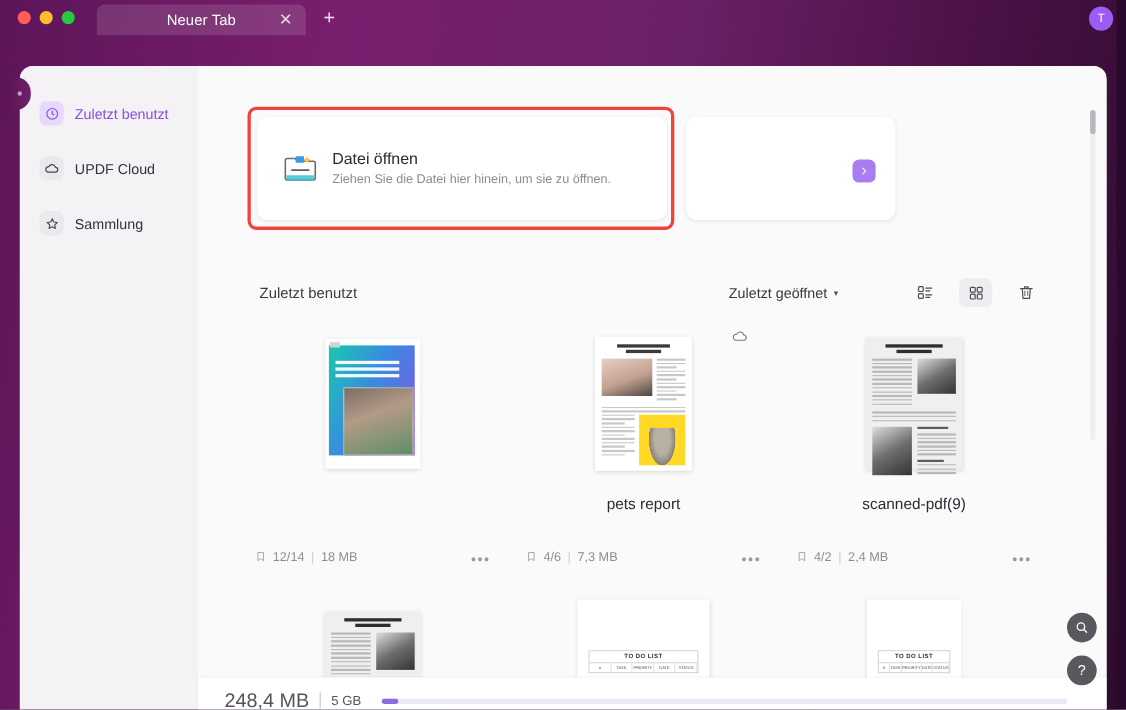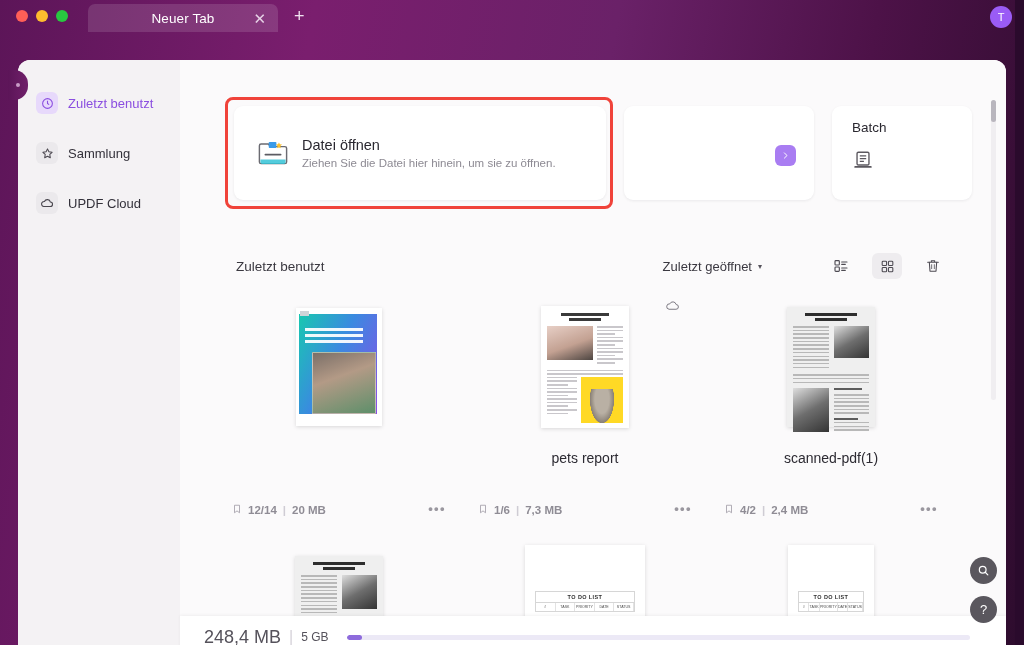--- a/index.html
+++ b/index.html
@@ -184,22 +184,22 @@
     position: relative;
   }
   .cloud-badge { position: absolute; right: 12px; top: 2px; }
   .tile-name {
     margin-top: 12px; text-align: center;
     font-size: 14px; color: #2c2a32; line-height: 1.28;
     max-width: 190px;
   }
   .tile-meta {
     position: absolute; left: 14px; right: 14px; bottom: 13px;
-    display: flex; align-items: flex-end; gap: 6px;
-    font-size: 11.5px; color: #8f8c95; font-weight: bold;
+    display: flex; align-items: flex-start; gap: 6px;
+    font-size: 11.5px; color: #8f8c95;
   }
   .tile-meta .sep { color: #cfccd4; }
   .tile-dots { margin-left: auto; color: #9a979f; letter-spacing: 1.4px; font-size: 13px; cursor: pointer; }
 
   
   .th { box-shadow: 0 1px 4px rgba(0,0,0,.14); background:#fff; }
 
   .th-banks { width: 86px; height: 118px; position: relative; }
   .th-banks .page { position:absolute; inset:0; background:#fff; }
   .th-banks .grad {
@@ -314,34 +314,34 @@
           <svg width="13" height="13" viewBox="0 0 24 24" fill="none" stroke="#8b4fe0" stroke-width="2">
             <circle cx="12" cy="12" r="9"></circle>
               <path d="M12 7v5l3 2"></path>
           </svg>
         </span>
         <span class="side-label">Zuletzt benutzt</span>
       </div>
 
       <div class="side-item">
         <span class="side-icon">
+          <svg width="14" height="14" viewBox="0 0 24 24" fill="none" stroke="#4a474f" stroke-width="1.9" stroke-linejoin="round">
+            <path d="M6.5 18h11a3.8 3.8 0 0 0 .3-7.6A5.4 5.4 0 0 0 7.6 9.4 3.9 3.9 0 0 0 6.5 18z"></path>
+          </svg>
+        </span>
+        <span class="side-label">UPDF Cloud</span>
+      </div>
+
+      <div class="side-item">
+        <span class="side-icon">
           <svg width="13" height="13" viewBox="0 0 24 24" fill="none" stroke="#4a474f" stroke-width="1.9" stroke-linejoin="round">
             <path d="M12 3.5l2.6 5.4 5.9.8-4.3 4.1 1 5.9L12 17l-5.2 2.7 1-5.9-4.3-4.1 5.9-.8z"></path>
           </svg>
         </span>
         <span class="side-label">Sammlung</span>
-      </div>
-
-      <div class="side-item">
-        <span class="side-icon">
-          <svg width="14" height="14" viewBox="0 0 24 24" fill="none" stroke="#4a474f" stroke-width="1.9" stroke-linejoin="round">
-            <path d="M6.5 18h11a3.8 3.8 0 0 0 .3-7.6A5.4 5.4 0 0 0 7.6 9.4 3.9 3.9 0 0 0 6.5 18z"></path>
-          </svg>
-        </span>
-        <span class="side-label">UPDF Cloud</span>
       </div>
     </div>
 
     <div class="main">
 
       <div class="cards">
 
         <div class="card card-open">
           <div class="hl"></div>
           <span class="open-icon">
@@ -368,30 +368,20 @@
         </div>
 
         <div class="card card-mid">
           <div class="next-btn">
             <svg width="9" height="9" viewBox="0 0 24 24" fill="none" stroke="#ffffff" stroke-width="2.6" stroke-linecap="round" stroke-linejoin="round">
                 <path d="M9 5l7 7-7 7"></path>
               </svg>
           </div>
         </div>
 
-        <div class="card card-batch">
-          <div class="batch-title">Batch</div>
-          <div class="batch-icon">
-            <svg width="22" height="22" viewBox="0 0 24 24" fill="none" stroke="#5b585f" stroke-width="1.5">
-              <rect x="5.5" y="3.5" width="13" height="14" rx="1.5"></rect>
-              <path d="M8.5 7.5h7M8.5 10.5h7M8.5 13.5h4.5" stroke-width="1.3"></path>
-              <path d="M3.5 19.5h17" stroke-width="2.1" stroke-linecap="round"></path>
-            </svg>
-          </div>
-        </div>
       </div>
 
       <div class="recent-bar">
         <div class="recent-title">Zuletzt benutzt</div>
         <div class="recent-right">
 
           <div class="sort-sel">
             <span>Zuletzt geöffnet</span>
             <span class="caret">▾</span>
           </div>
@@ -437,21 +427,21 @@
               </div>
             </div>
             <div class="tile-meta">
               <span>
                 <svg width="10" height="10" viewBox="0 0 24 24" fill="none" stroke="#a19ea7" stroke-width="2">
                   <path d="M6 3h12v18l-6-4.5L6 21z"></path>
                   </svg>
               </span>
               <span>12/14</span>
               <span class="sep">|</span>
-              <span>20 MB</span>
+              <span>18 MB</span>
               <span class="tile-dots">•••</span>
             </div>
           </div>
 
           <div class="tile">
             <div class="thumb-box">
               <span class="cloud-badge">
                 <svg width="15" height="15" viewBox="0 0 24 24" fill="none" stroke="#7c7982" stroke-width="1.6" stroke-linejoin="round">
                   <path d="M6.5 18h11a3.8 3.8 0 0 0 .3-7.6A5.4 5.4 0 0 0 7.6 9.4 3.9 3.9 0 0 0 6.5 18z"></path>
                 </svg>
@@ -493,21 +483,21 @@
                 </div>
               </div>
             </div>
             <div class="tile-name">pets report</div>
             <div class="tile-meta">
               <span>
                 <svg width="10" height="10" viewBox="0 0 24 24" fill="none" stroke="#a19ea7" stroke-width="2">
                   <path d="M6 3h12v18l-6-4.5L6 21z"></path>
                   </svg>
               </span>
-              <span>1/6</span>
+              <span>4/6</span>
               <span class="sep">|</span>
               <span>7,3 MB</span>
               <span class="tile-dots">•••</span>
             </div>
           </div>
 
           <div class="tile">
             <div class="thumb-box">
               <div class="th th-scan">
                 <div class="sh"></div>
@@ -547,21 +537,21 @@
                       <div class="ln"></div>
                     <div style="height:2px"></div>
                     <div class="ln" style="background:#5c5c5c;width:70%"></div>
                     <div class="ln"></div>
                       <div class="ln"></div>
                       <div class="ln"></div>
                   </div>
                 </div>
               </div>
             </div>
-            <div class="tile-name">scanned-pdf(1)</div>
+            <div class="tile-name">scanned-pdf(9)</div>
             <div class="tile-meta">
               <span>
                 <svg width="10" height="10" viewBox="0 0 24 24" fill="none" stroke="#a19ea7" stroke-width="2">
                   <path d="M6 3h12v18l-6-4.5L6 21z"></path>
                   </svg>
               </span>
               <span>4/2</span>
               <span class="sep">|</span>
               <span>2,4 MB</span>
               <span class="tile-dots">•••</span>

